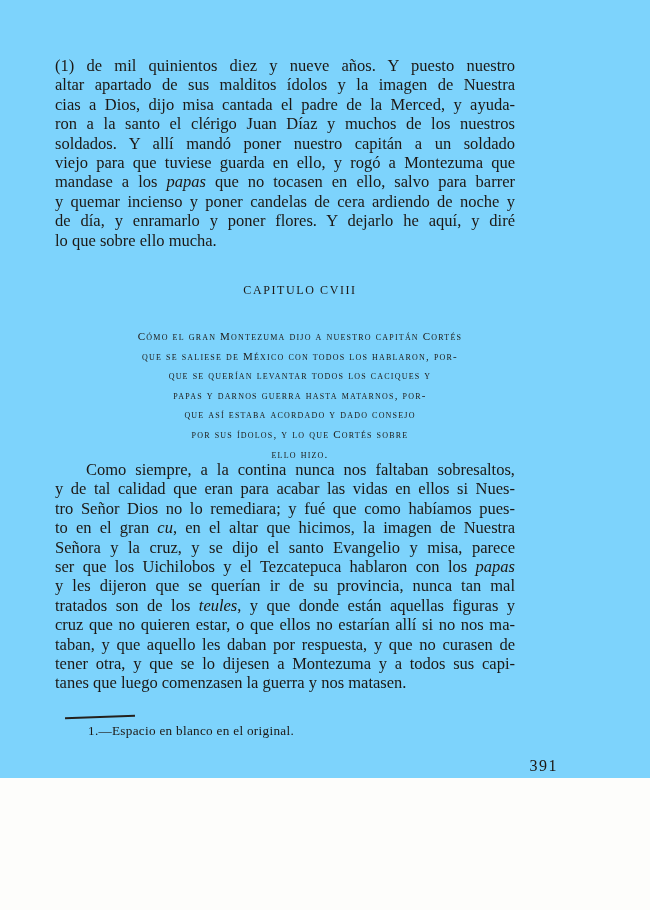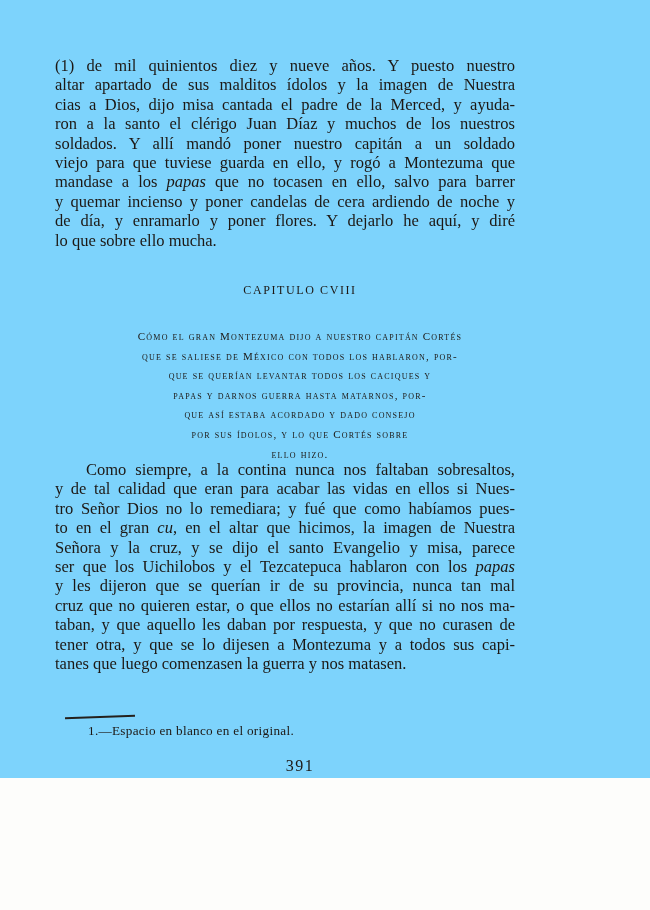--- a/index.html
+++ b/index.html
@@ -73,21 +73,21 @@
     top: 723px;
     width: 420px;
     font-size: 13.2px;
     letter-spacing: 0.3px;
   }
   .page-number {
     position: absolute;
     left: 42px;
     top: 757px;
     width: 516px;
-    text-align: center;
+    text-align: right;
     font-size: 16px;
     letter-spacing: 1.5px;
   }
   i { }
 </style>
 </head>
 <body>
 
 <div class="page">
 
@@ -117,20 +117,21 @@
     </div>
 
   <div class="para para-body justified indent">
       <div class="line">Como siempre, a la contina nunca nos faltaban sobresaltos,</div>
       <div class="line">y de tal calidad que eran para acabar las vidas en ellos si Nues-</div>
       <div class="line">tro Señor Dios no lo remediara; y fué que como habíamos pues-</div>
       <div class="line">to en el gran <i>cu</i>, en el altar que hicimos, la imagen de Nuestra</div>
       <div class="line">Señora y la cruz, y se dijo el santo Evangelio y misa, parece</div>
       <div class="line">ser que los Uichilobos y el Tezcatepuca hablaron con los <i>papas</i></div>
       <div class="line">y les dijeron que se querían ir de su provincia, nunca tan mal</div>
+      <div class="line">tratados son de los <i>teules</i>, y que donde están aquellas figuras y</div>
       <div class="line">cruz que no quieren estar, o que ellos no estarían allí si no nos ma-</div>
       <div class="line">taban, y que aquello les daban por respuesta, y que no curasen de</div>
       <div class="line">tener otra, y que se lo dijesen a Montezuma y a todos sus capi-</div>
       <div class="line last">tanes que luego comenzasen la guerra y nos matasen.</div>
     </div>
 
   <div class="footnote-rule"></div>
 
   <div class="footnote">1.—Espacio en blanco en el original.</div>
 

